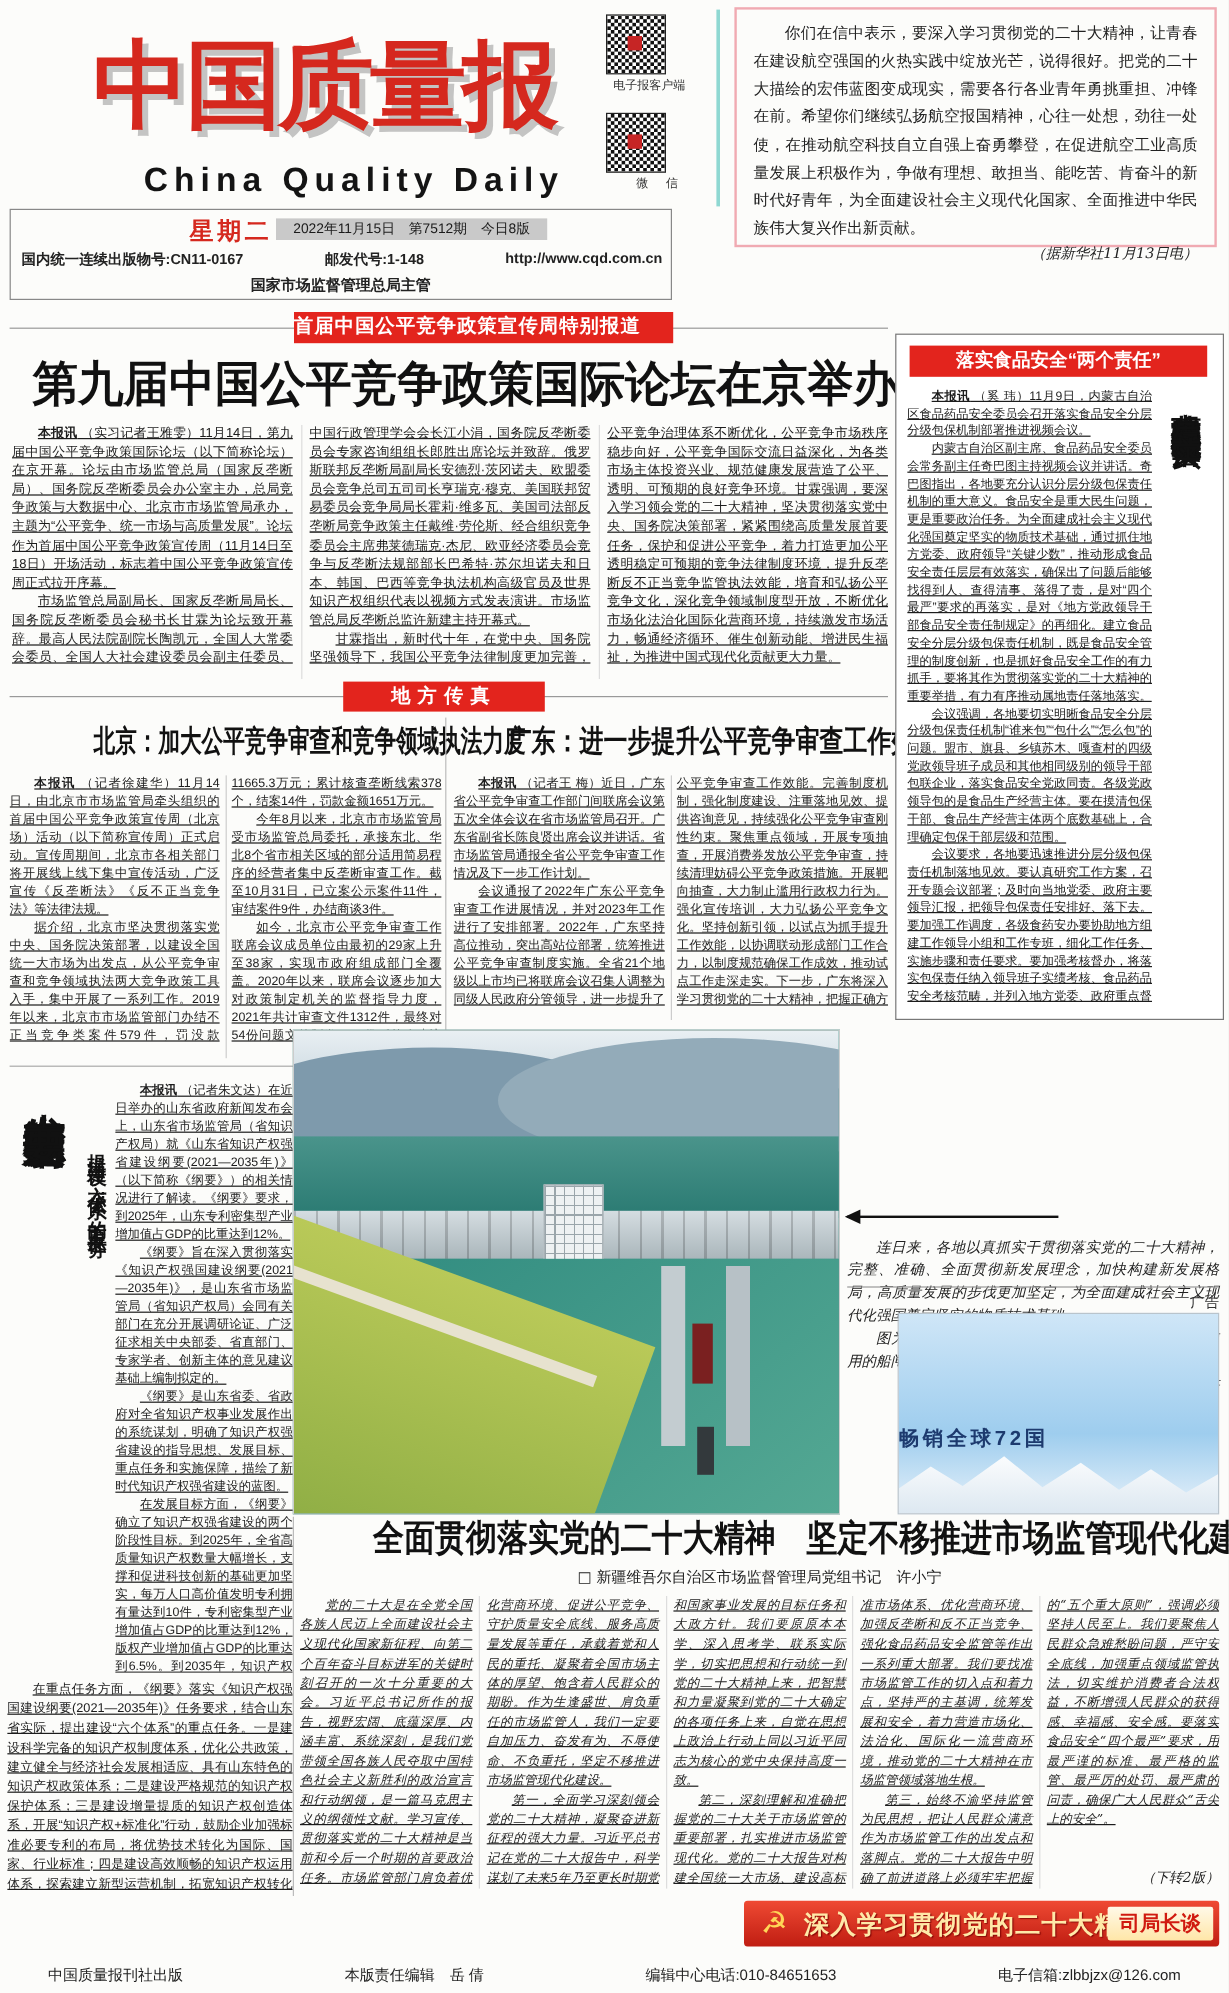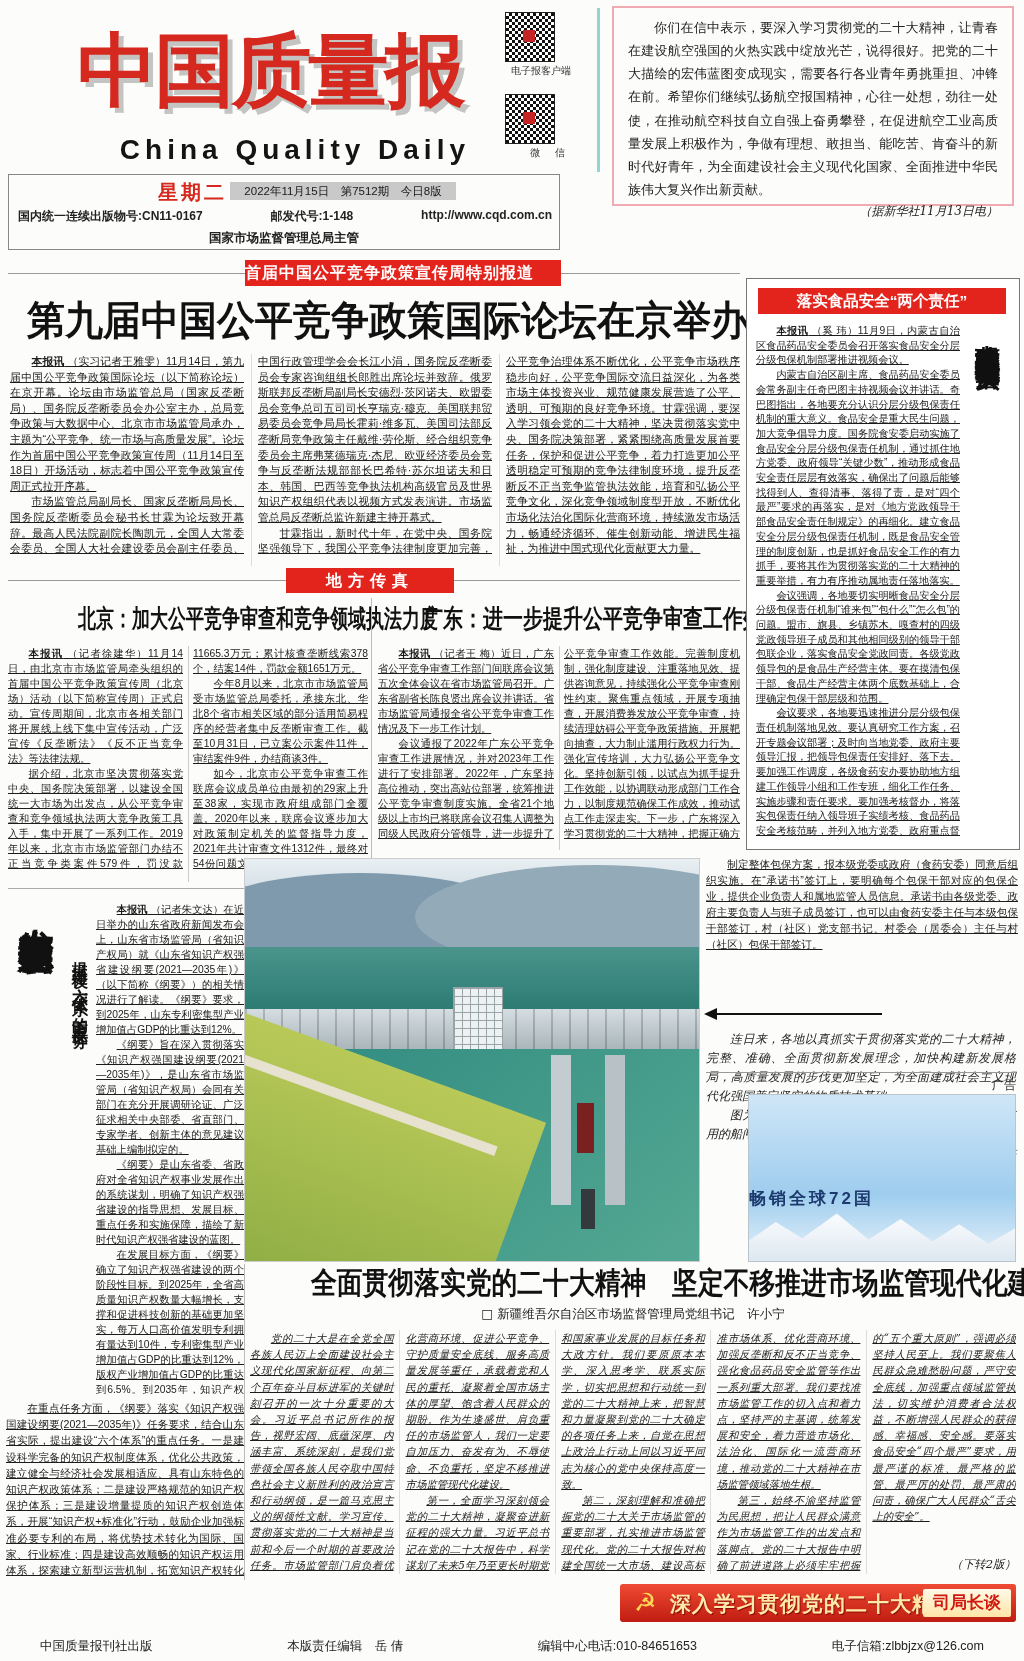--- a/index.html
+++ b/index.html
@@ -166,28 +166,25 @@
   <div class="abs bodycols" id="gd-body">
       <p><b>本报讯</b> （记者王 梅）近日，广东省公平竞争审查工作部门间联席会议第五次全体会议在省市场监管局召开。广东省副省长陈良贤出席会议并讲话。省市场监管局通报全省公平竞争审查工作情况及下一步工作计划。</p>
       <p>会议通报了2022年广东公平竞争审查工作进展情况，并对2023年工作进行了安排部署。2022年，广东坚持高位推动，突出高站位部署，统筹推进公平竞争审查制度实施。全省21个地级以上市均已将联席会议召集人调整为同级人民政府分管领导，进一步提升了公平竞争审查工作效能。完善制度机制，强化制度建设、注重落地见效、提供咨询意见，持续强化公平竞争审查刚性约束。聚焦重点领域，开展专项抽查，开展消费券发放公平竞争审查，持续清理妨碍公平竞争政策措施。开展靶向抽查，大力制止滥用行政权力行为。强化宣传培训，大力弘扬公平竞争文化。坚持创新引领，以试点为抓手提升工作效能，以协调联动形成部门工作合力，以制度规范确保工作成效，推动试点工作走深走实。下一步，广东将深入学习贯彻党的二十大精神，把握正确方向，服务发展大局，狠抓落地见效；将进一步强化竞争政策基础性地位，加强重点领域反垄断执法，强化公平竞争审查刚性约束，加大竞争倡导力度。</p>
     </div>
   <div class="abs" id="local-rule-bottom"></div>
 
   <div class="abs" id="fs-box"></div>
   <div class="abs" id="fs-banner">落实食品安全“两个责任”</div>
   <div class="abs bodycols" id="fs-body">
       <p><b>本报讯</b> （奚 玮）11月9日，内蒙古自治区食品药品安全委员会召开落实食品安全分层分级包保机制部署推进视频会议。</p>
-      <p>内蒙古自治区副主席、食品药品安全委员会常务副主任奇巴图主持视频会议并讲话。奇巴图指出，各地要充分认识分层分级包保责任机制的重大意义。食品安全是重大民生问题，加大竞争倡导力度。国务院食安委启动实施了食品安全分层分级包保责任机制，通过抓住地方党委、政府领导“关键少数”，推动形成食品安全责任层层有效落实，确保出了问题后能够找得到人、查得清事、落得了责，是对“四个最严”要求的再落实，是对《地方党政领导干部食品安全责任制规定》的再细化。建立食品安全分层分级包保责任机制，既是食品安全管理的制度创新，也是抓好食品安全工作的有力抓手，要将其作为贯彻落实党的二十大精神的重要举措，有力有序推动属地责任落地落实。</p>
+      <p>内蒙古自治区副主席、食品药品安全委员会常务副主任奇巴图主持视频会议并讲话。奇巴图指出，各地要充分认识分层分级包保责任机制的重大意义。食品安全是重大民生问题，更是重要政治任务。为全面建成社会主义现代化强国奠定坚实的物质技术基础，通过抓住地方党委、政府领导“关键少数”，推动形成食品安全责任层层有效落实，确保出了问题后能够找得到人、查得清事、落得了责，是对“四个最严”要求的再落实，是对《地方党政领导干部食品安全责任制规定》的再细化。建立食品安全分层分级包保责任机制，既是食品安全管理的制度创新，也是抓好食品安全工作的有力抓手，要将其作为贯彻落实党的二十大精神的重要举措，有力有序推动属地责任落地落实。</p>
       <p>会议强调，各地要切实明晰食品安全分层分级包保责任机制“谁来包”“包什么”“怎么包”的问题。盟市、旗县、乡镇苏木、嘎查村的四级党政领导班子成员和其他相同级别的领导干部包联企业，落实食品安全党政同责。各级党政领导包的是食品生产经营主体。要在摸清包保干部、食品生产经营主体两个底数基础上，合理确定包保干部层级和范围。</p>
       <p>会议要求，各地要迅速推进分层分级包保责任机制落地见效。要认真研究工作方案，召开专题会议部署；及时向当地党委、政府主要领导汇报，把领导包保责任安排好、落下去。要加强工作调度，各级食药安办要协助地方组建工作领导小组和工作专班，细化工作任务、实施步骤和责任要求。要加强考核督办，将落实包保责任纳入领导班子实绩考核、食品药品安全考核范畴，并列入地方党委、政府重点督查督办事项。</p>
     </div>
   <div class="abs" id="fs-vhead">内蒙古强力推进食品安全分层分级包保责任落实</div>
-  <div class="abs bodycols" id="fs-cont">
-      <p>制定整体包保方案，报本级党委或政府（食药安委）同意后组织实施。在“承诺书”签订上，要明确每个包保干部对应的包保企业，提供企业负责人和属地监管人员信息。承诺书由各级党委、政府主要负责人与班子成员签订，也可以由食药安委主任与本级包保干部签订，村（社区）党支部书记、村委会（居委会）主任与村（社区）包保干部签订。</p>
-    </div>
   <div class="abs" id="cont-arrow">
       <span class="head"></span>
     </div>
 
   <div class="abs" id="photo">
     <div class="sky"></div>
     <div class="mtn1"></div>
     <div class="mtn2"></div>
     <div class="upwater"></div>
     <div class="dam">

